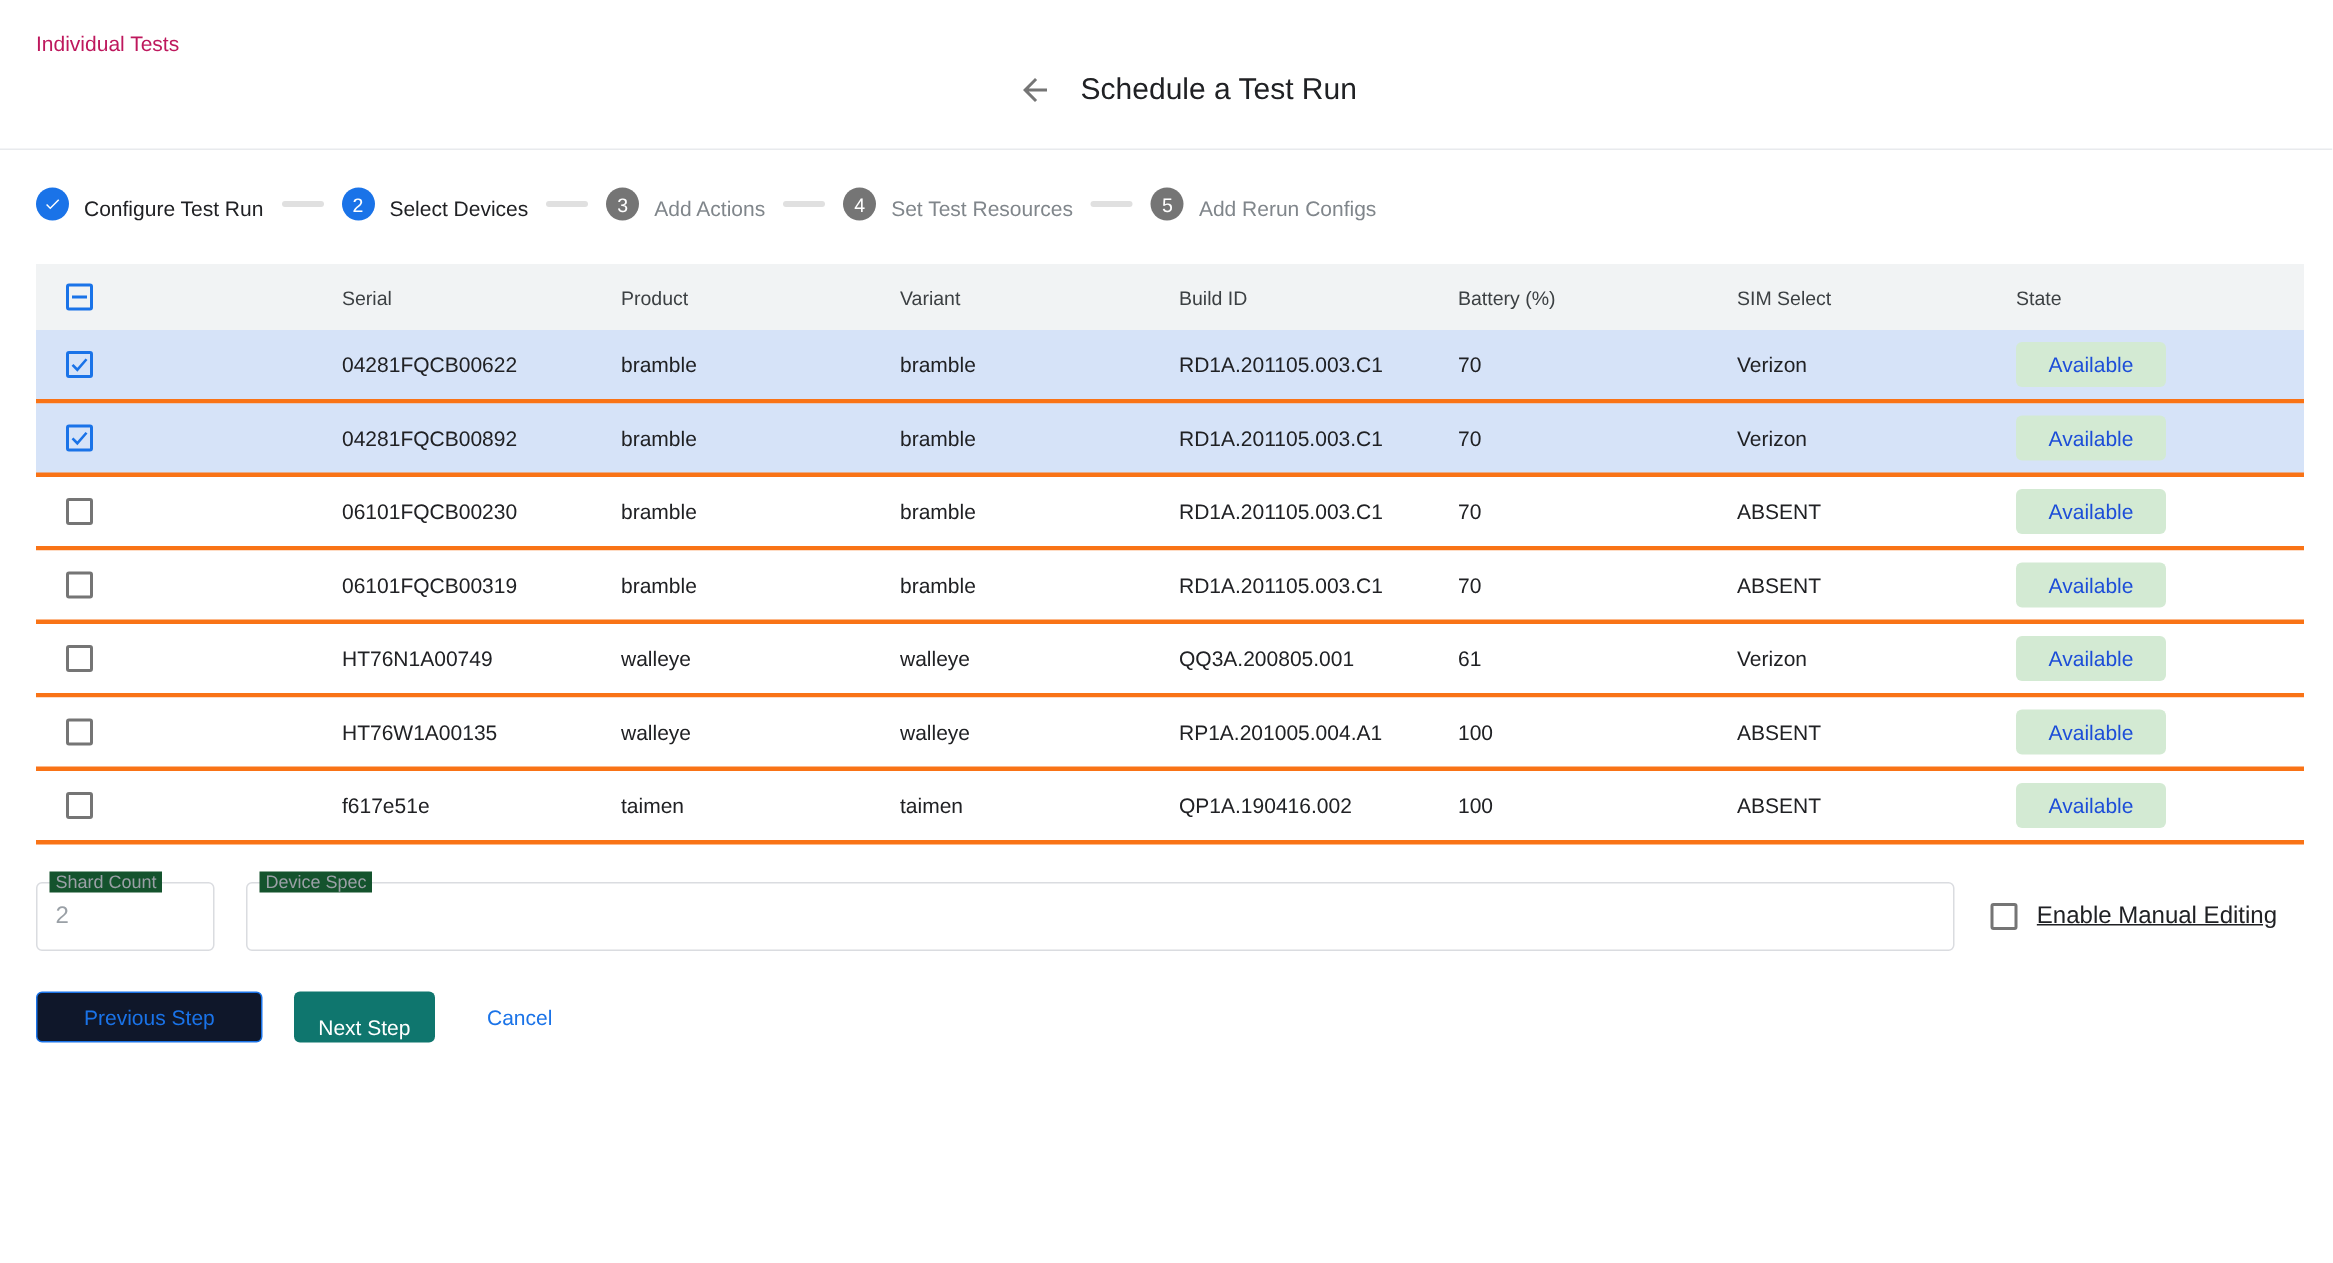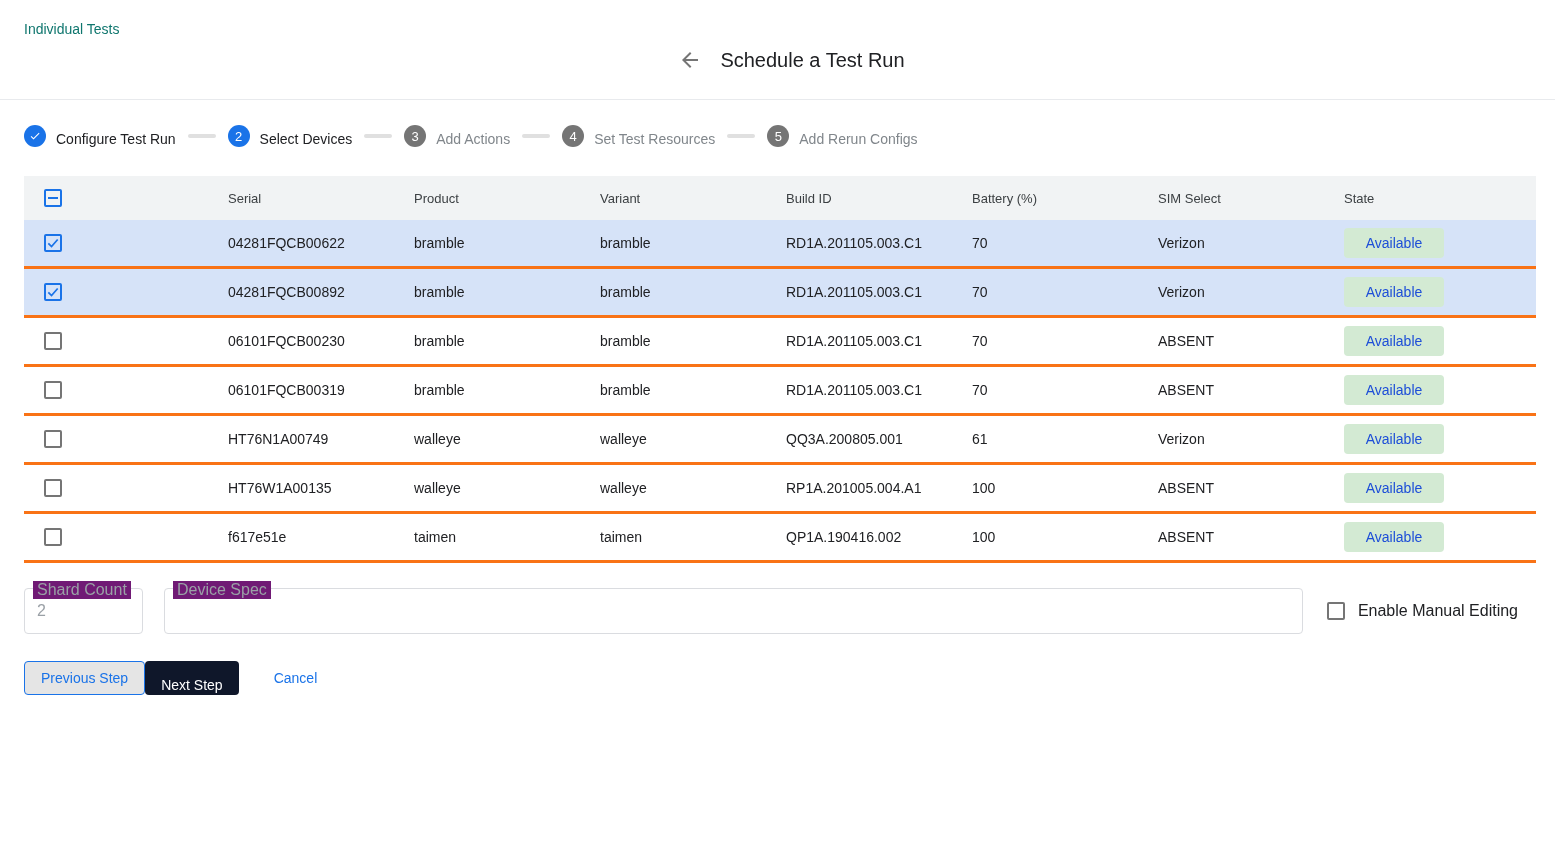--- a/index.html
+++ b/index.html
@@ -1,20 +1,20 @@
 <!DOCTYPE html>
 <html><head>
 <meta charset="utf-8">
 <style>
   * { margin:0; padding:0; box-sizing:border-box; }
   html,body { width:1555px; height:842px; background:#ffffff;
     font-family:"Liberation Sans", sans-serif; color:#202124; overflow:hidden; }
 
   
-  .breadcrumb { margin:21px 0 0 24px; font-size:14px; color:#0f766e; }
+  .breadcrumb { margin:21px 0 0 24px; font-size:14px; color:#be185d; }
   .title-row { display:flex; align-items:center; gap:18px; margin:9px 0 0 28px; height:28px;justify-content:center; }
   .back-btn { width:24px; height:24px; border:none; background:transparent; cursor:pointer;
     display:flex; align-items:center; justify-content:center; padding:0; }
   .page-title { font-size:20px; color:#202124; font-weight:400; }
   .top-divider { margin-top:25px; border-bottom:1px solid #e8eaed; width:100%; }
 
   
   .stepper { display:flex; align-items:center; margin:24px 0 0 24px; height:24px; }
   .step { display:flex; align-items:flex-end; }
   .circle { width:22px; height:22px; border-radius:50%; display:flex; align-items:center;
@@ -38,35 +38,35 @@
   .cb.unchecked { border:2px solid #757575; }
   .cb.checked, .cb.indeterminate { border:2px solid #1a73e8; }
   .cb .dash { position:absolute; left:2px; top:6px; width:10px; height:2px; background:#1a73e8; }
   .cb svg { position:absolute; left:0; top:0; }
   .chip { display:inline-block; width:100px; text-align:center; padding:7px 0;
     background:#d3ead3; border-radius:4px; color:#1d4ed8; font-size:14px; }
 
   
   .form-row { display:flex; align-items:center; margin:25px 37px 0 24px; }
   .field { position:relative; border:1px solid #dadce0; border-radius:4px; height:46px; background:#fff; }
-  .field .flabel { position:absolute; top:-8px; left:8px; background:#701a75; padding:0 4px;
-    font-size:16px; color:#9aa0a6; white-space:nowrap; }
+  .field .flabel { position:absolute; top:-8px; left:8px; background:#14532d; padding:0 4px;
+    font-size:12px; color:#9aa0a6; white-space:nowrap; }
   .field .fvalue { padding:13px 12px 0 12px; font-size:16px; color:#9aa0a6;
     white-space:nowrap; overflow:hidden; }
   .field.shard { width:119px; flex:none; }
   .field.spec { flex:1; margin-left:21px; }
-  .manual-edit { display:flex; align-items:center; gap:13px; margin-left:24px; flex:none; cursor:pointer; }
+  .manual-edit { display:flex; align-items:center; gap:13px; margin-left:24px; flex:none; cursor:pointer;text-decoration:underline; }
   .manual-edit .label { font-size:16px; color:#202124; }
 
   
   .btn-row { display:flex; align-items:center; margin:27px 0 0 24px; }
   .btn { height:34px; border-radius:4px; font-size:14px; font-weight:500;
     font-family:"Liberation Sans", sans-serif; cursor:pointer; }
-  .btn.outlined { background:#e5e5e5; border:1px solid #1a73e8; color:#1a73e8; padding:0 16px; }
-  .btn.filled { background:#0f172a; border:none; color:#fff; padding:16px 16px; }
+  .btn.outlined { background:#0f172a; border:1px solid #1a73e8; color:#1a73e8; padding:0 31px; }
+  .btn.filled { background:#0f766e; border:none; color:#fff; padding:16px 16px; margin-left:21px; }
   .btn.text { background:transparent; border:none; color:#1a73e8; padding:0 16px; margin-left:19px; }
 </style>
 </head>
 <body>
 
 <div class="breadcrumb">Individual Tests</div>
 <div class="title-row">
   <button class="back-btn">
     <span style="display:flex;">
       <svg width="24" height="24" viewBox="0 0 24 24">

